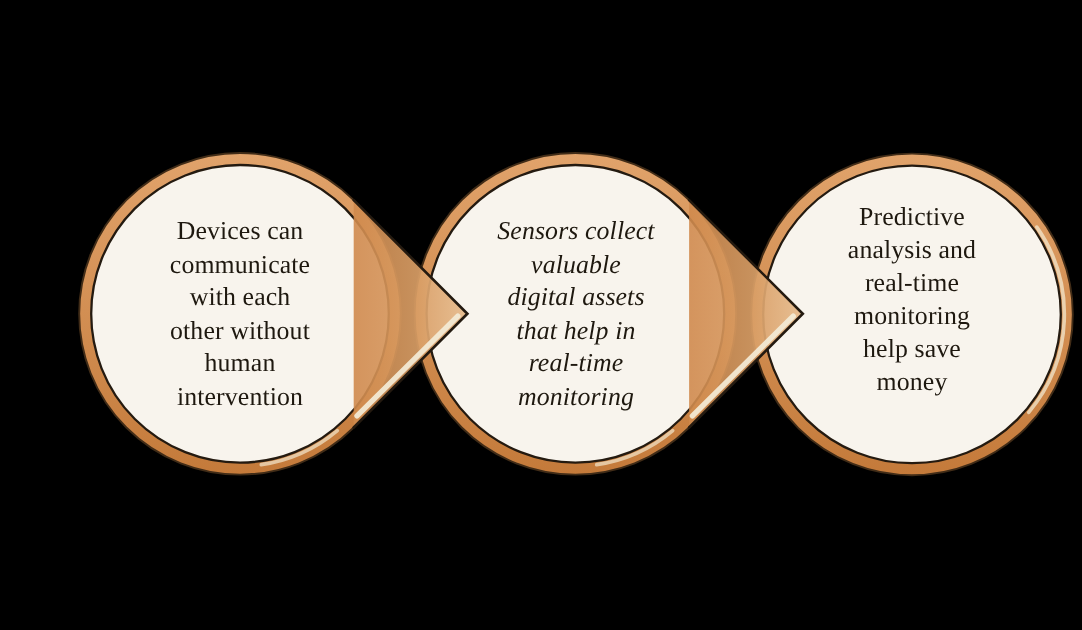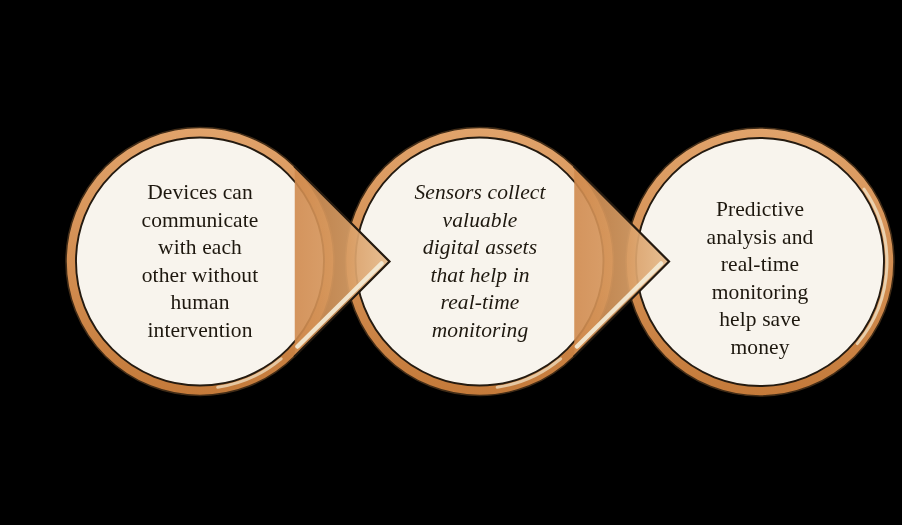--- a/index.html
+++ b/index.html
@@ -28,21 +28,21 @@
     transform: translate(-50%, -50%);
     text-align: center;
     white-space: pre-line;
     font-size: 21.5px;
     line-height: 27.6px;
     color: #1e180f;
     letter-spacing: 0.1px;
   }
   .lbl-1 { left: 200px;  top: 262px; }
   .lbl-2 { left: 480px;  top: 262px; font-style: italic; }
-  .lbl-3 { left: 760px;  top: 279px; }
+  .lbl-3 { left: 760px;  top: 250px; }
 </style>
 </head>
 <body>
 
 <div class="stage">
 
   <svg width="902" height="525" viewBox="0 0 902 525">
     <defs>
       <linearGradient id="ringGrad" x1="0" y1="0" x2="0" y2="1">
         <stop offset="0" stop-color="#e1a36b"></stop>

